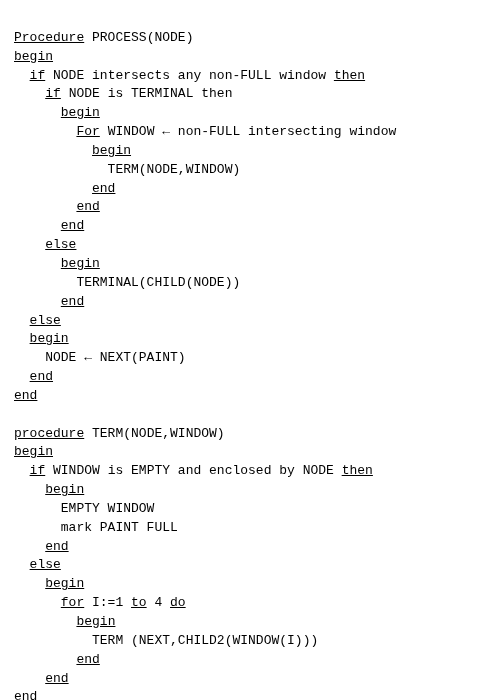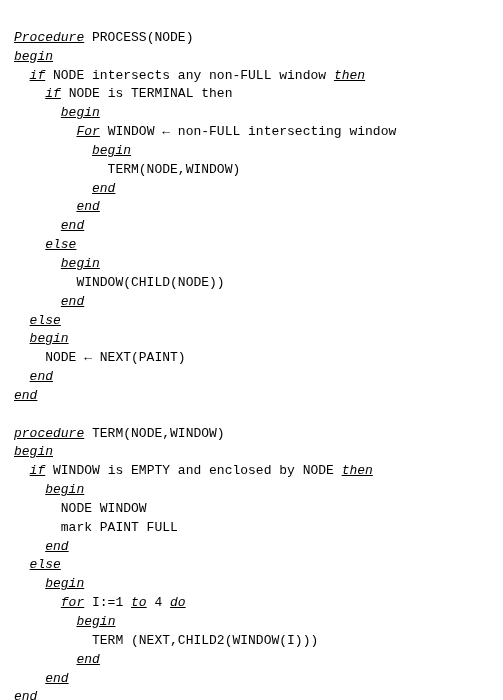--- a/index.html
+++ b/index.html
@@ -19,53 +19,52 @@
     }
     .code-block {
       white-space: pre;
       font-family: 'Courier New', Courier, monospace;
       font-size: 13px;
       color: #000;
       line-height: 1.45;
     }
     .underline {
       text-decoration: underline;
-      font-style: italic;
     }
   </style>
 </head>
 <body>
 
 <div class="code-block">
 <span><span class="underline">Procedure</span> PROCESS(NODE)</span>
 <span><span class="underline">begin</span></span>
 <span>  <span class="underline">if</span> NODE intersects any non-FULL window <span class="underline">then</span></span>
 <span>    <span class="underline">if</span> NODE is TERMINAL then</span>
 <span>      <span class="underline">begin</span></span>
 <span>        <span class="underline">For</span> WINDOW ← non-FULL intersecting window</span>
 <span>          <span class="underline">begin</span></span>
 <span>            TERM(NODE,WINDOW)</span>
 <span>          <span class="underline">end</span></span>
 <span>        <span class="underline">end</span></span>
 <span>      <span class="underline">end</span></span>
 <span>    <span class="underline">else</span></span>
 <span>      <span class="underline">begin</span></span>
-<span>        WINDOW(CHILD(NODE))</span>
+<span>        TERMINAL(CHILD(NODE))</span>
 <span>      <span class="underline">end</span></span>
 <span>  <span class="underline">else</span></span>
 <span>  <span class="underline">begin</span></span>
 <span>    NODE ← NEXT(PAINT)</span>
 <span>  <span class="underline">end</span></span>
 <span><span class="underline">end</span></span>
 
 <span><span class="underline">procedure</span> TERM(NODE,WINDOW)</span>
 <span><span class="underline">begin</span></span>
 <span>  <span class="underline">if</span> WINDOW is EMPTY and enclosed by NODE <span class="underline">then</span></span>
 <span>    <span class="underline">begin</span></span>
-<span>      NODE WINDOW</span>
+<span>      EMPTY WINDOW</span>
 <span>      mark PAINT FULL</span>
 <span>    <span class="underline">end</span></span>
 <span>  <span class="underline">else</span></span>
 <span>    <span class="underline">begin</span></span>
 <span>      <span class="underline">for</span> I:=1 <span class="underline">to</span> 4 <span class="underline">do</span></span>
 <span>        <span class="underline">begin</span></span>
 <span>          TERM (NEXT,CHILD2(WINDOW(I)))</span>
 <span>        <span class="underline">end</span></span>
 <span>    <span class="underline">end</span></span>
 <span><span class="underline">end</span></span>

